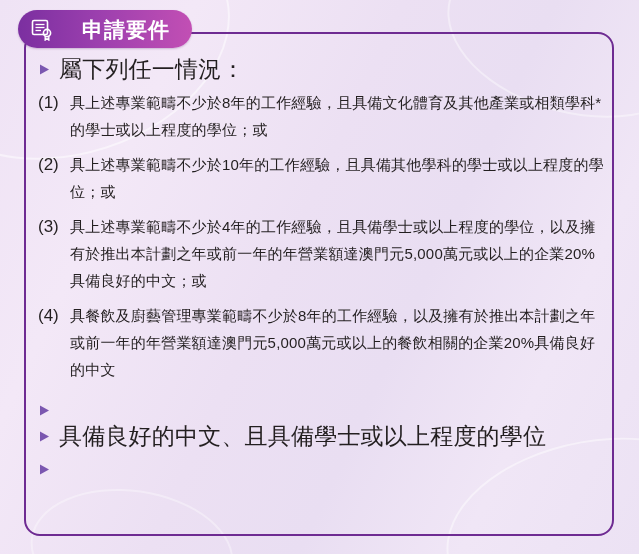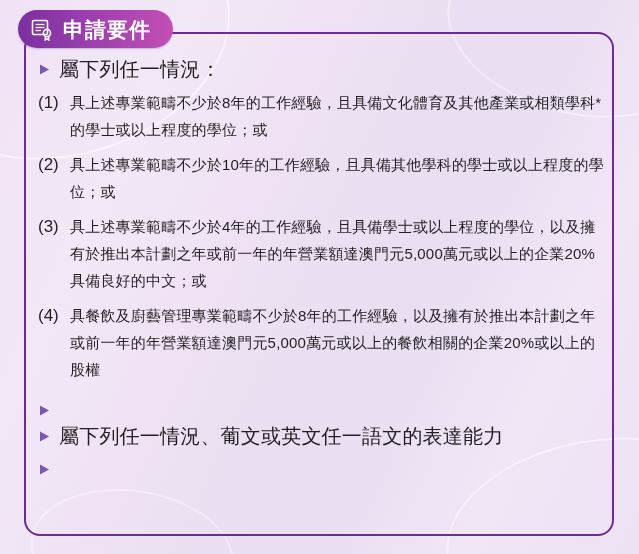--- a/index.html
+++ b/index.html
@@ -52,20 +52,21 @@
     height: 24px;
     display: block;
   }
   .title-text {
     color: #ffffff;
     font-size: 21px;
     font-weight: bold;
     letter-spacing: 1px;
     line-height: 1;
     white-space: nowrap;
+    margin-left: 19px;
   }
 
   
   .content-box {
     position: absolute;
     left: 24px;
     top: 32px;
     width: 590px;
     height: 504px;
     border: 2px solid #6e2b92;
@@ -107,21 +108,21 @@
   }
 
   .txt {
     color: #231f20;
     font-size: 15px;
     line-height: 27px;
     letter-spacing: 0.2px;
   }
   .item { margin-bottom: 8px; }
   .bullet-item { margin-bottom: 6px; }
-  .bullet-item .txt { font-size: 20px; }
+  .bullet-item .txt { font-size: 23px; }
   .spacer-6 { height: 6px; }
 </style>
 </head>
 <body>
 
 <div class="page">
 
   <div class="swirl s1"></div>
   <div class="swirl s2"></div>
   <div class="swirl s3"></div>
@@ -164,40 +165,40 @@
       <span class="txt">具上述專業範疇不少於10年的工作經驗，且具備其他學科的學士或以上程度的學位；或</span>
     </div>
 
     <div class="line-row item">
       <span class="num">(3)</span>
       <span class="txt">具上述專業範疇不少於4年的工作經驗，且具備學士或以上程度的學位，以及擁有於推出本計劃之年或前一年的年營業額達澳門元5,000萬元或以上的企業20%具備良好的中文；或</span>
     </div>
 
     <div class="line-row item">
       <span class="num">(4)</span>
-      <span class="txt">具餐飲及廚藝管理專業範疇不少於8年的工作經驗，以及擁有於推出本計劃之年或前一年的年營業額達澳門元5,000萬元或以上的餐飲相關的企業20%或以上的股權</span>
+      <span class="txt">具餐飲及廚藝管理專業範疇不少於8年的工作經驗，以及擁有於推出本計劃之年或前一年的年營業額達澳門元5,000萬元或以上的餐飲相關的企業20%具備良好的中文</span>
     </div>
 
     <div class="spacer-6"></div>
 
     <div class="line-row bullet-item">
       <span class="tri">
         <svg width="13" height="13" viewBox="0 0 13 13">
             <polygon points="2,1.5 11,6.5 2,11.5" fill="#7b57b0"></polygon>
           </svg>
       </span>
     </div>
 
     <div class="line-row bullet-item">
       <span class="tri">
         <svg width="13" height="13" viewBox="0 0 13 13">
             <polygon points="2,1.5 11,6.5 2,11.5" fill="#7b57b0"></polygon>
           </svg>
       </span>
-      <span class="txt">屬下列任一情況、葡文或英文任一語文的表達能力</span>
+      <span class="txt">具備良好的中文、且具備學士或以上程度的學位</span>
     </div>
 
     <div class="line-row bullet-item">
       <span class="tri">
         <svg width="13" height="13" viewBox="0 0 13 13">
             <polygon points="2,1.5 11,6.5 2,11.5" fill="#7b57b0"></polygon>
           </svg>
       </span>
     </div>
 

